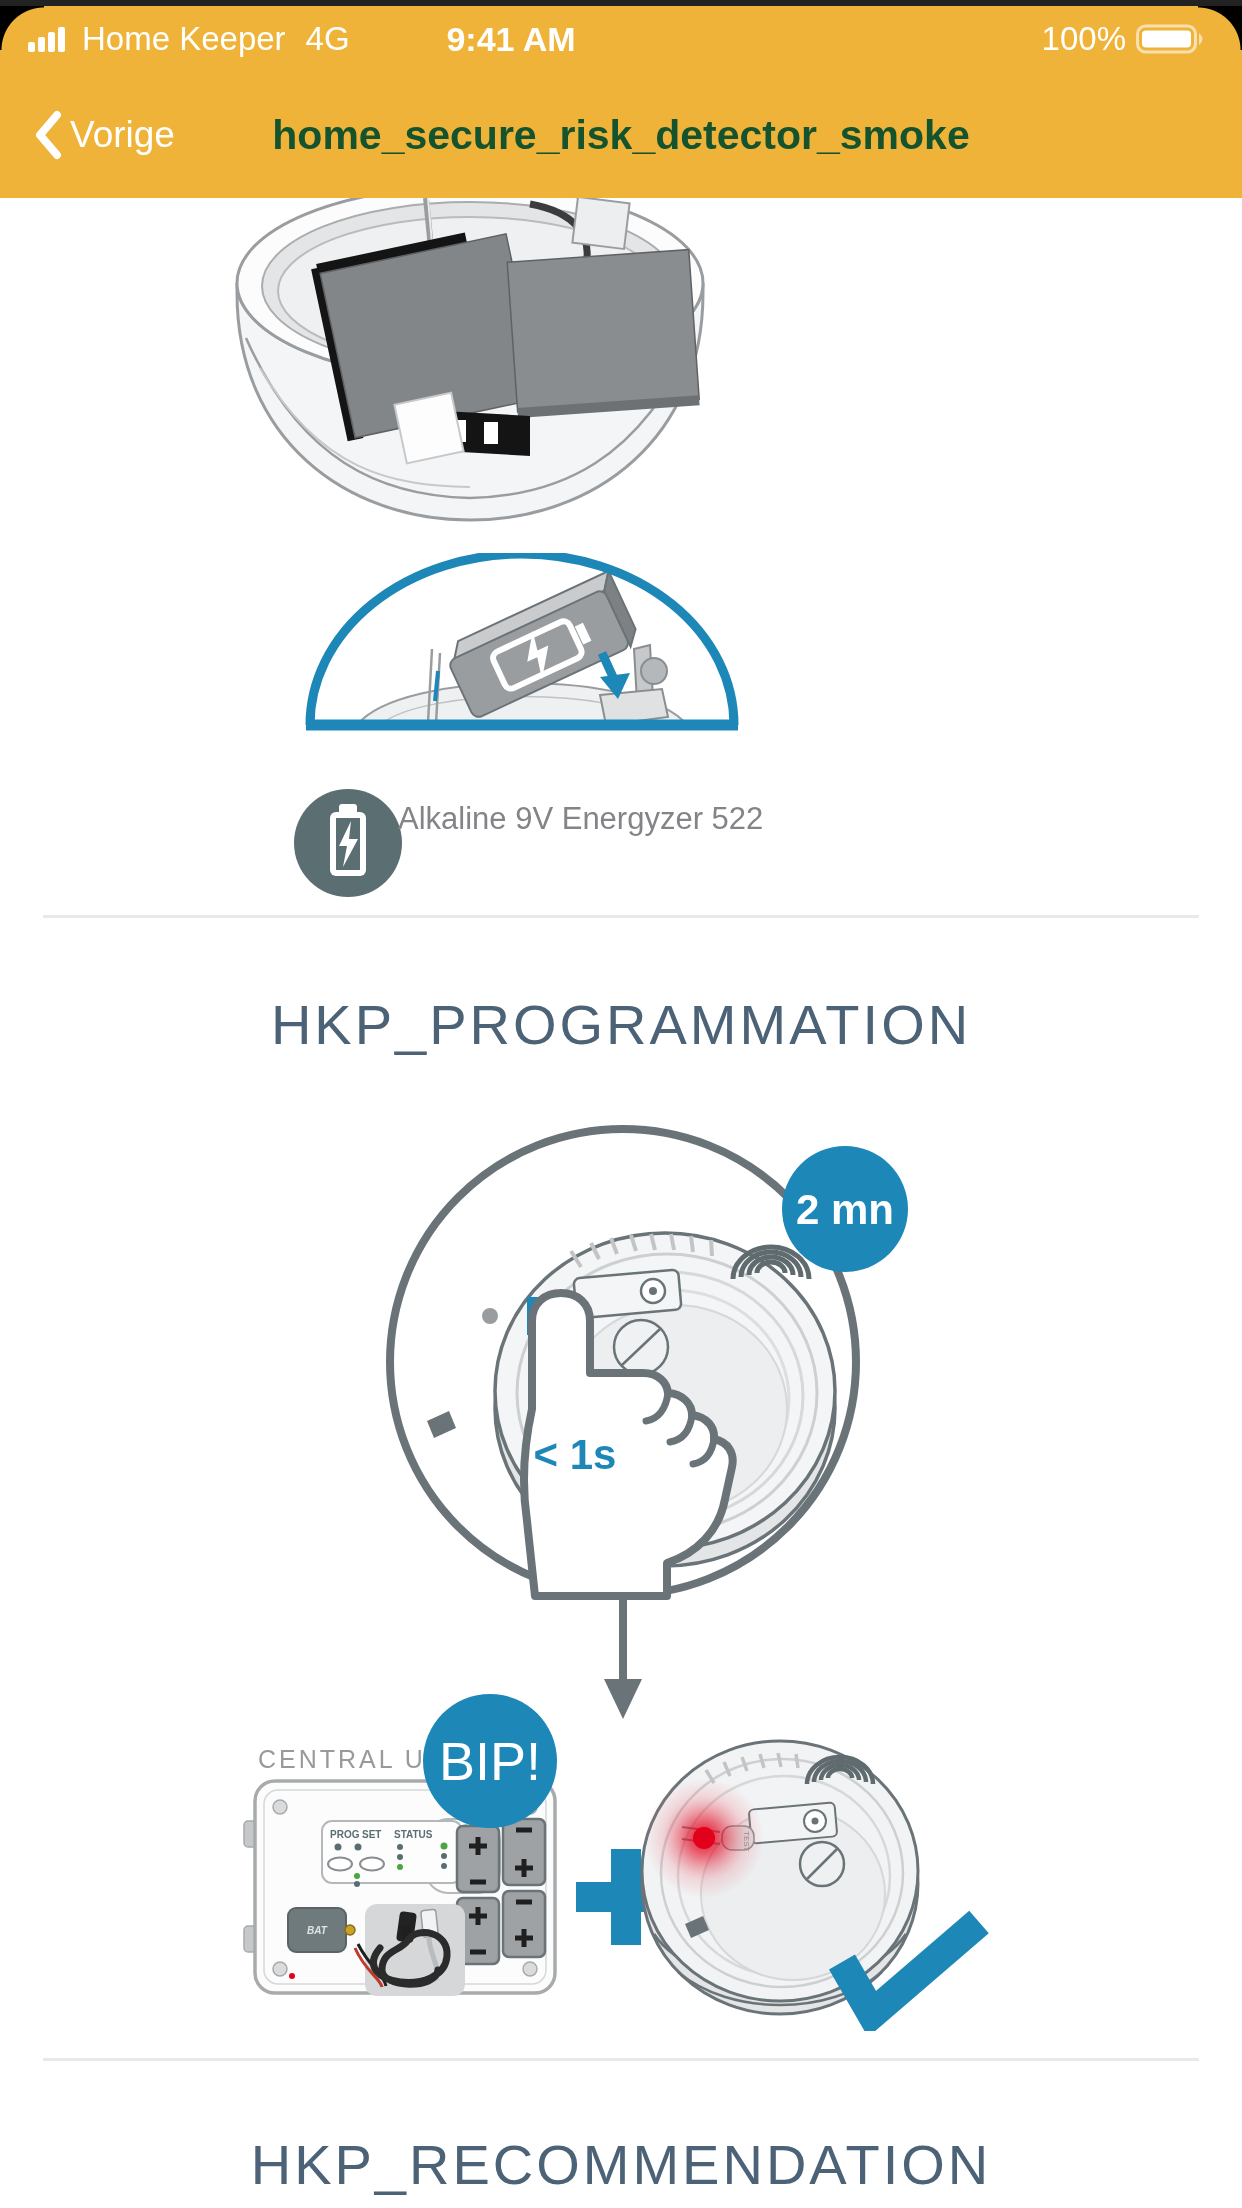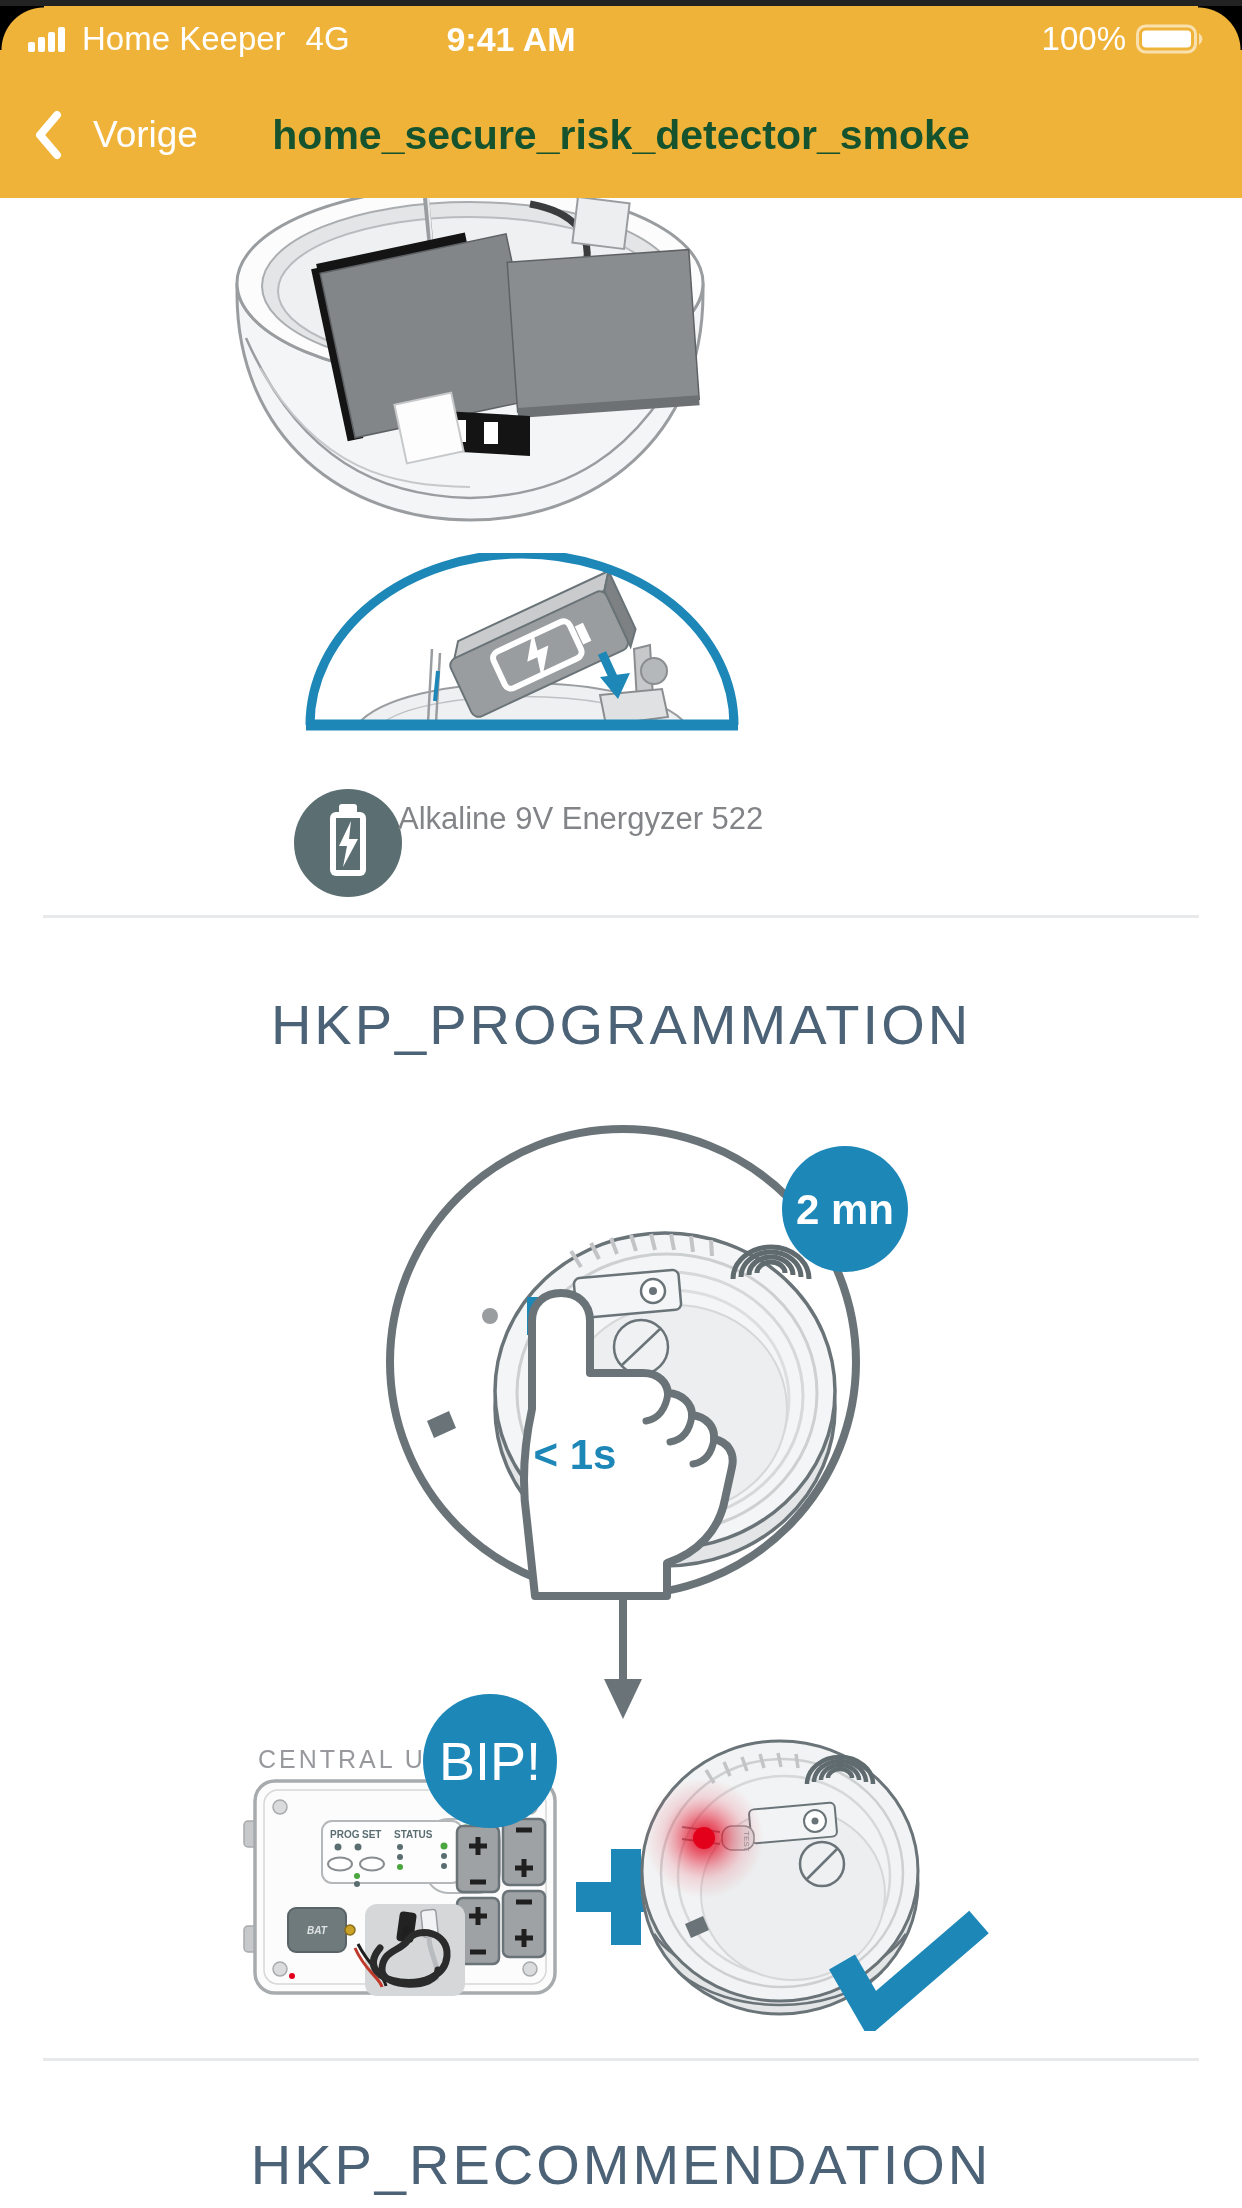--- a/index.html
+++ b/index.html
@@ -11,21 +11,21 @@
   .header{position:absolute;top:0;left:0;width:1242px;height:192px;background:#F0B339;}
   .statusbar{position:absolute;top:0;left:0;width:1242px;height:66px;}
   .sb-left{position:absolute;left:28px;top:14px;display:flex;align-items:center;gap:14px;}
   .sb-carrier{color:#fff;font-size:33px;}
   .sb-net{color:#fff;font-size:33px;margin-left:6px;}
   .sb-time{position:absolute;left:0;top:14px;width:1022px;text-align:center;
            color:#fff;font-size:34px;font-weight:700;}
   .sb-right{position:absolute;right:36px;top:14px;display:flex;align-items:center;gap:10px;}
   .sb-batt-pct{color:#fff;font-size:33px;}
   .navbar{position:absolute;top:66px;left:0;width:1242px;height:126px;}
-  .back-btn{position:absolute;left:34px;top:0;height:126px;display:flex;align-items:center;gap:31px;cursor:pointer;}
+  .back-btn{position:absolute;left:34px;top:0;height:126px;display:flex;align-items:center;gap:8px;cursor:pointer;}
   .back-label{color:#fff;font-size:37px;}
   .nav-title{position:absolute;left:0;top:0;width:1242px;height:126px;display:flex;
              align-items:center;justify-content:center;color:#14532d;font-size:41px;font-weight:700;}
   .corner{position:absolute;width:44px;height:44px;top:0;}
   .corner.tl{left:0;background:radial-gradient(circle at 100% 100%, rgba(0,0,0,0) 42px, #000 43px);}
   .corner.tr{right:0;background:radial-gradient(circle at 0% 100%, rgba(0,0,0,0) 42px, #000 43px);}
   
   .fig{position:absolute;}
   .divider{position:absolute;left:43px;width:1156px;height:3px;background:#e8e9ea;}
   .section-heading{position:absolute;left:0;width:1242px;text-align:center;

